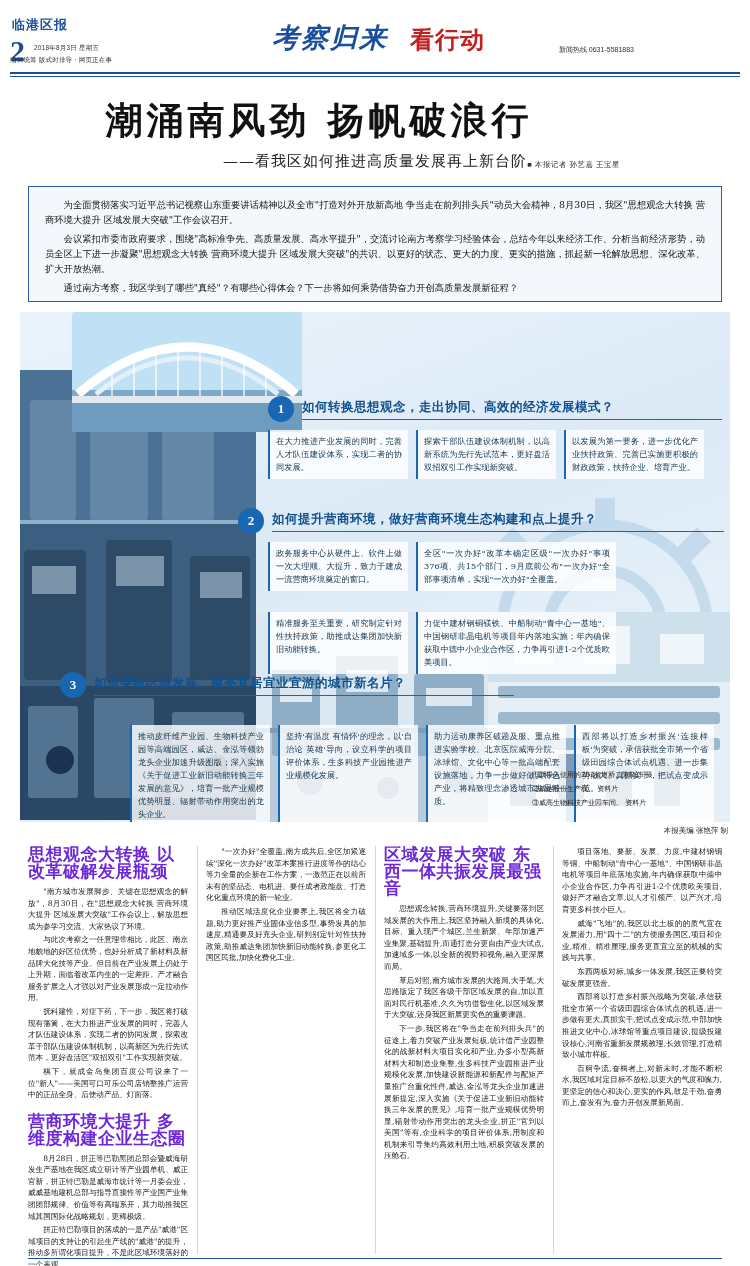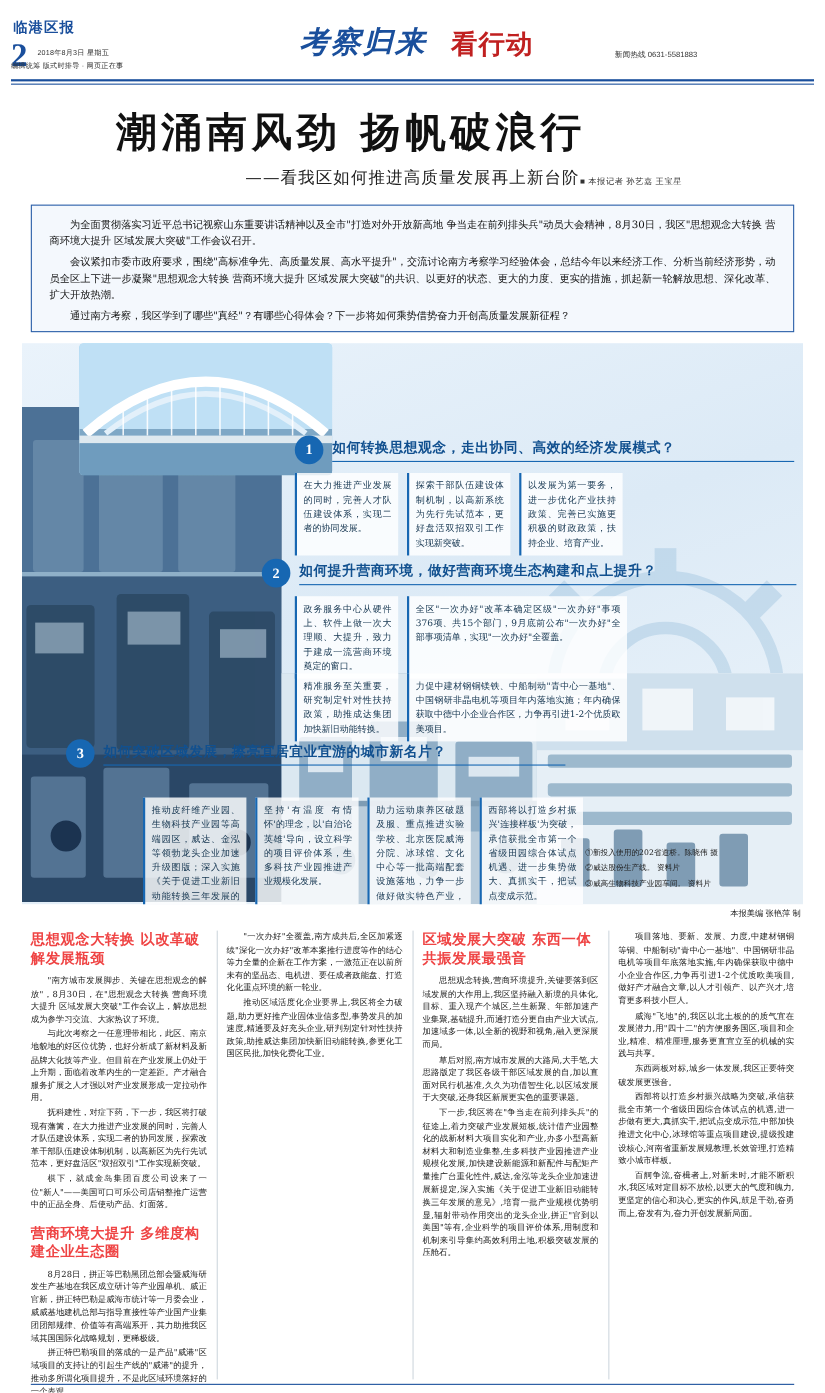--- a/index.html
+++ b/index.html
@@ -117,21 +117,21 @@
   .qtext{
     position:absolute;left:34px;top:3px;
     font-family:"DejaVu Serif","Liberation Serif",serif;
     font-size:12.5px;font-weight:bold;color:#11508f;letter-spacing:.5px;
     white-space:nowrap;
   }
   .qline{position:absolute;left:34px;top:23px;height:1px;background:#1767b2;}
 
   .cardrow{position:absolute;display:flex;gap:8px;}
   .card{
-    width:94px;
+    width:140px;
     background:rgba(255,255,255,.82);
     border-left:2px solid #1767b2;
     padding:5px 6px;
     box-sizing:border-box;
     font-family:"DejaVu Serif","Liberation Serif",serif;
     font-size:8.2px;line-height:13px;color:#13344f;text-align:justify;
   }
 
   .photocap{
     position:absolute;font-size:7px;color:#222;line-height:11px;
@@ -143,21 +143,21 @@
 
   
   .cols{position:absolute;left:28px;top:846px;width:694px;height:408px;}
   .col{position:absolute;top:0;width:160px;height:408px;}
   .c1{left:0;} .c2{left:178px;} .c3{left:356px;} .c4{left:534px;}
   .sep{position:absolute;top:0;width:1px;height:408px;background:#cfd7de;}
   .s1{left:169px;} .s2{left:347px;} .s3{left:525px;}
 
   .secthead{
     font-family:"DejaVu Serif","Liberation Serif",serif;
-    font-size:13px;font-weight:bold;color:#ef4444;
+    font-size:17px;font-weight:bold;color:#6d28d9;
     letter-spacing:.5px;margin:0 0 6px 0;line-height:17px;
   }
   .body p{
     margin:0 0 2px 0;
     font-family:"DejaVu Serif","Liberation Serif",serif;
     font-size:7.6px;line-height:11.6px;color:#1a1a1a;
     text-indent:2em;text-align:justify;
   }
   .bottomrule{position:absolute;left:28px;top:1258px;width:694px;height:1px;background:#1a4f9c;}
 </style>

